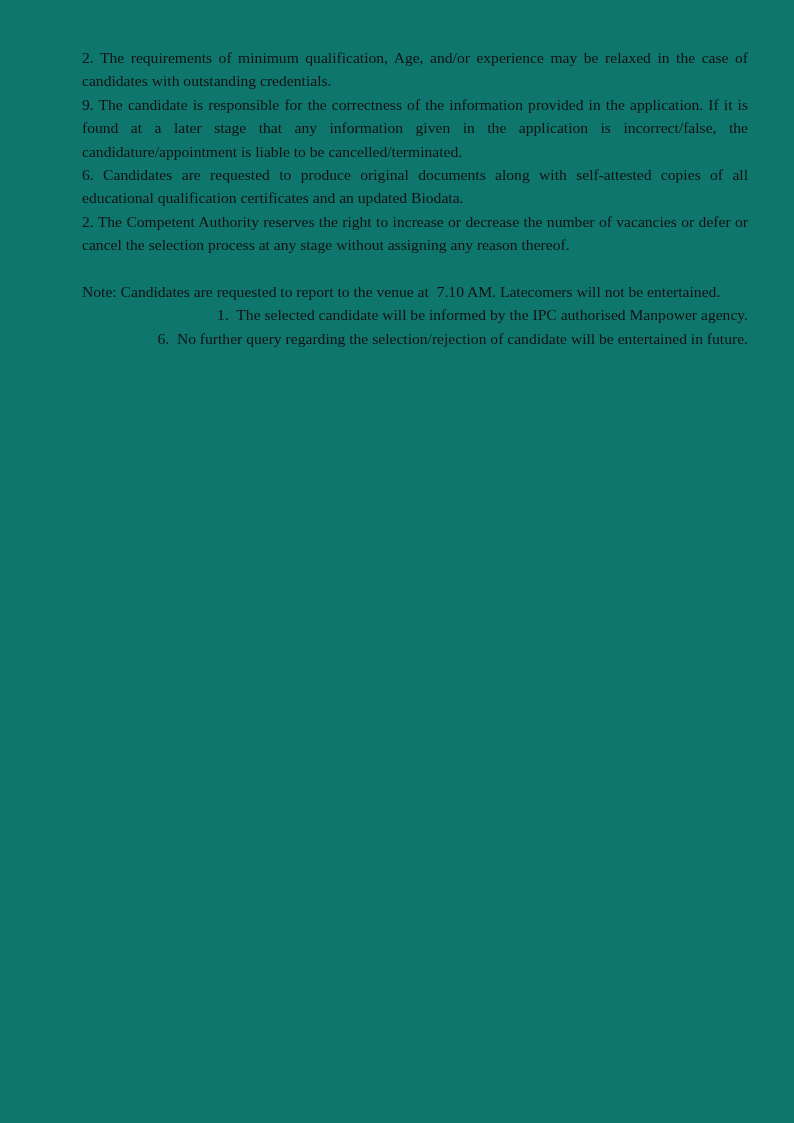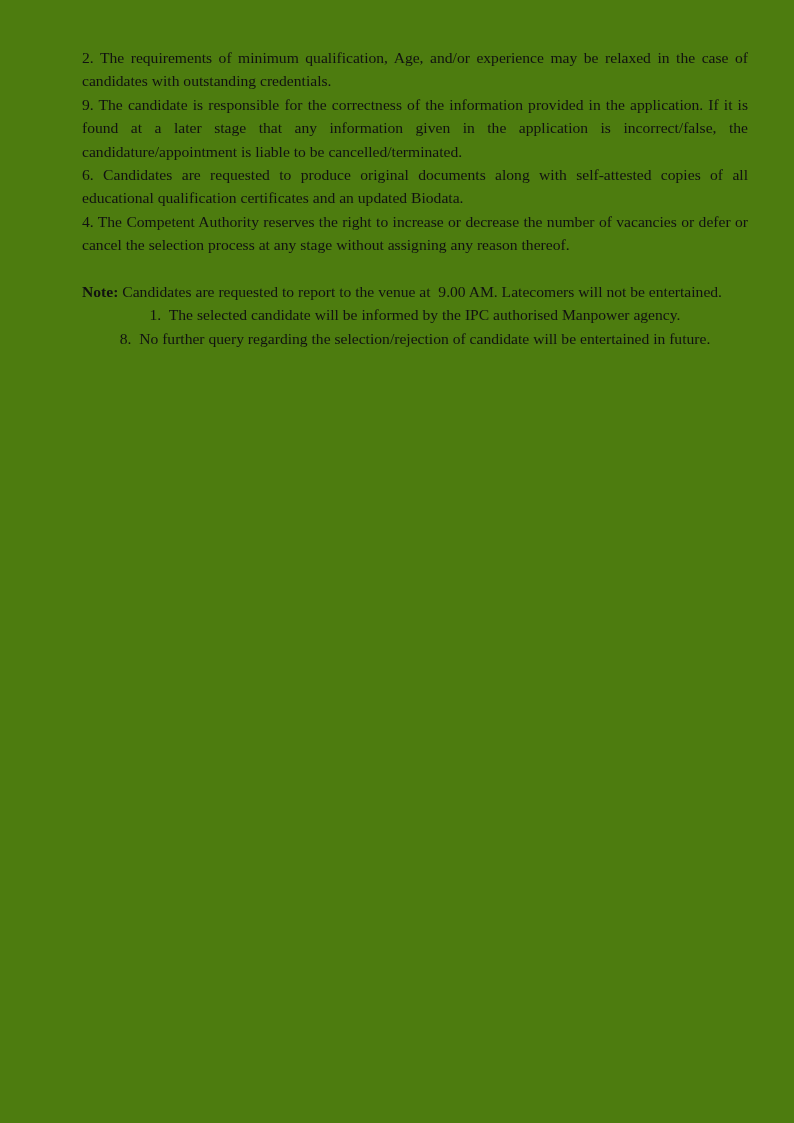--- a/index.html
+++ b/index.html
@@ -13,21 +13,21 @@
     background: #ffffff;
     font-family: "Liberation Serif", "DejaVu Serif", serif;
     color: #111111;
     -webkit-font-smoothing: antialiased;
   }
 
   .page {
     position: relative;
     width: 794px;
     height: 1123px;
-    background: #4d7c0f;
+    background: #0f766e;
     box-sizing: border-box;
   }
 
   .content {
     position: absolute;
     left: 82px;
     top: 46px;
     width: 666px;
   }
 
@@ -45,46 +45,46 @@
   
   .spacer {
     height: 23.4px;
   }
 
   
   .line {
     margin: 0;
     font-size: 15.6px;
     line-height: 23.4px;
-    text-align: center;
+    text-align: right;
     color: #111111;
     white-space: pre-wrap;
   }
 
   .bold {
-    font-weight: bold;
+    font-weight: normal;
   }
 </style>
 </head>
 <body>
 
 <div class="page">
   <div class="content">
 
     <p class="para">2. The requirements of minimum qualification, Age, and/or experience may be relaxed in the case of candidates with outstanding credentials.</p>
 
     <p class="para">9. The candidate is responsible for the correctness of the information provided in the application. If it is found at a later stage that any information given in the application is incorrect/false, the candidature/appointment is liable to be cancelled/terminated.</p>
 
     <p class="para">6. Candidates are requested to produce original documents along with self-attested copies of all educational qualification certificates and an updated Biodata.</p>
 
 
-    <p class="para">4. The Competent Authority reserves the right to increase or decrease the number of vacancies or defer or cancel the selection process at any stage without assigning any reason thereof.</p>
+    <p class="para">2. The Competent Authority reserves the right to increase or decrease the number of vacancies or defer or cancel the selection process at any stage without assigning any reason thereof.</p>
 
     <div class="spacer"></div>
 
-    <p class="para"><span class="bold">Note:</span><span> Candidates are requested to report to the venue at  9.00 AM. Latecomers will not be entertained.</span></p>
+    <p class="para"><span class="bold">Note:</span><span> Candidates are requested to report to the venue at  7.10 AM. Latecomers will not be entertained.</span></p>
 
     <p class="line">1.  The selected candidate will be informed by the IPC authorised Manpower agency.</p>
 
-    <p class="line">8.  No further query regarding the selection/rejection of candidate will be entertained in future.</p>
+    <p class="line">6.  No further query regarding the selection/rejection of candidate will be entertained in future.</p>
 
   </div>
 </div>
 
 </body></html>

